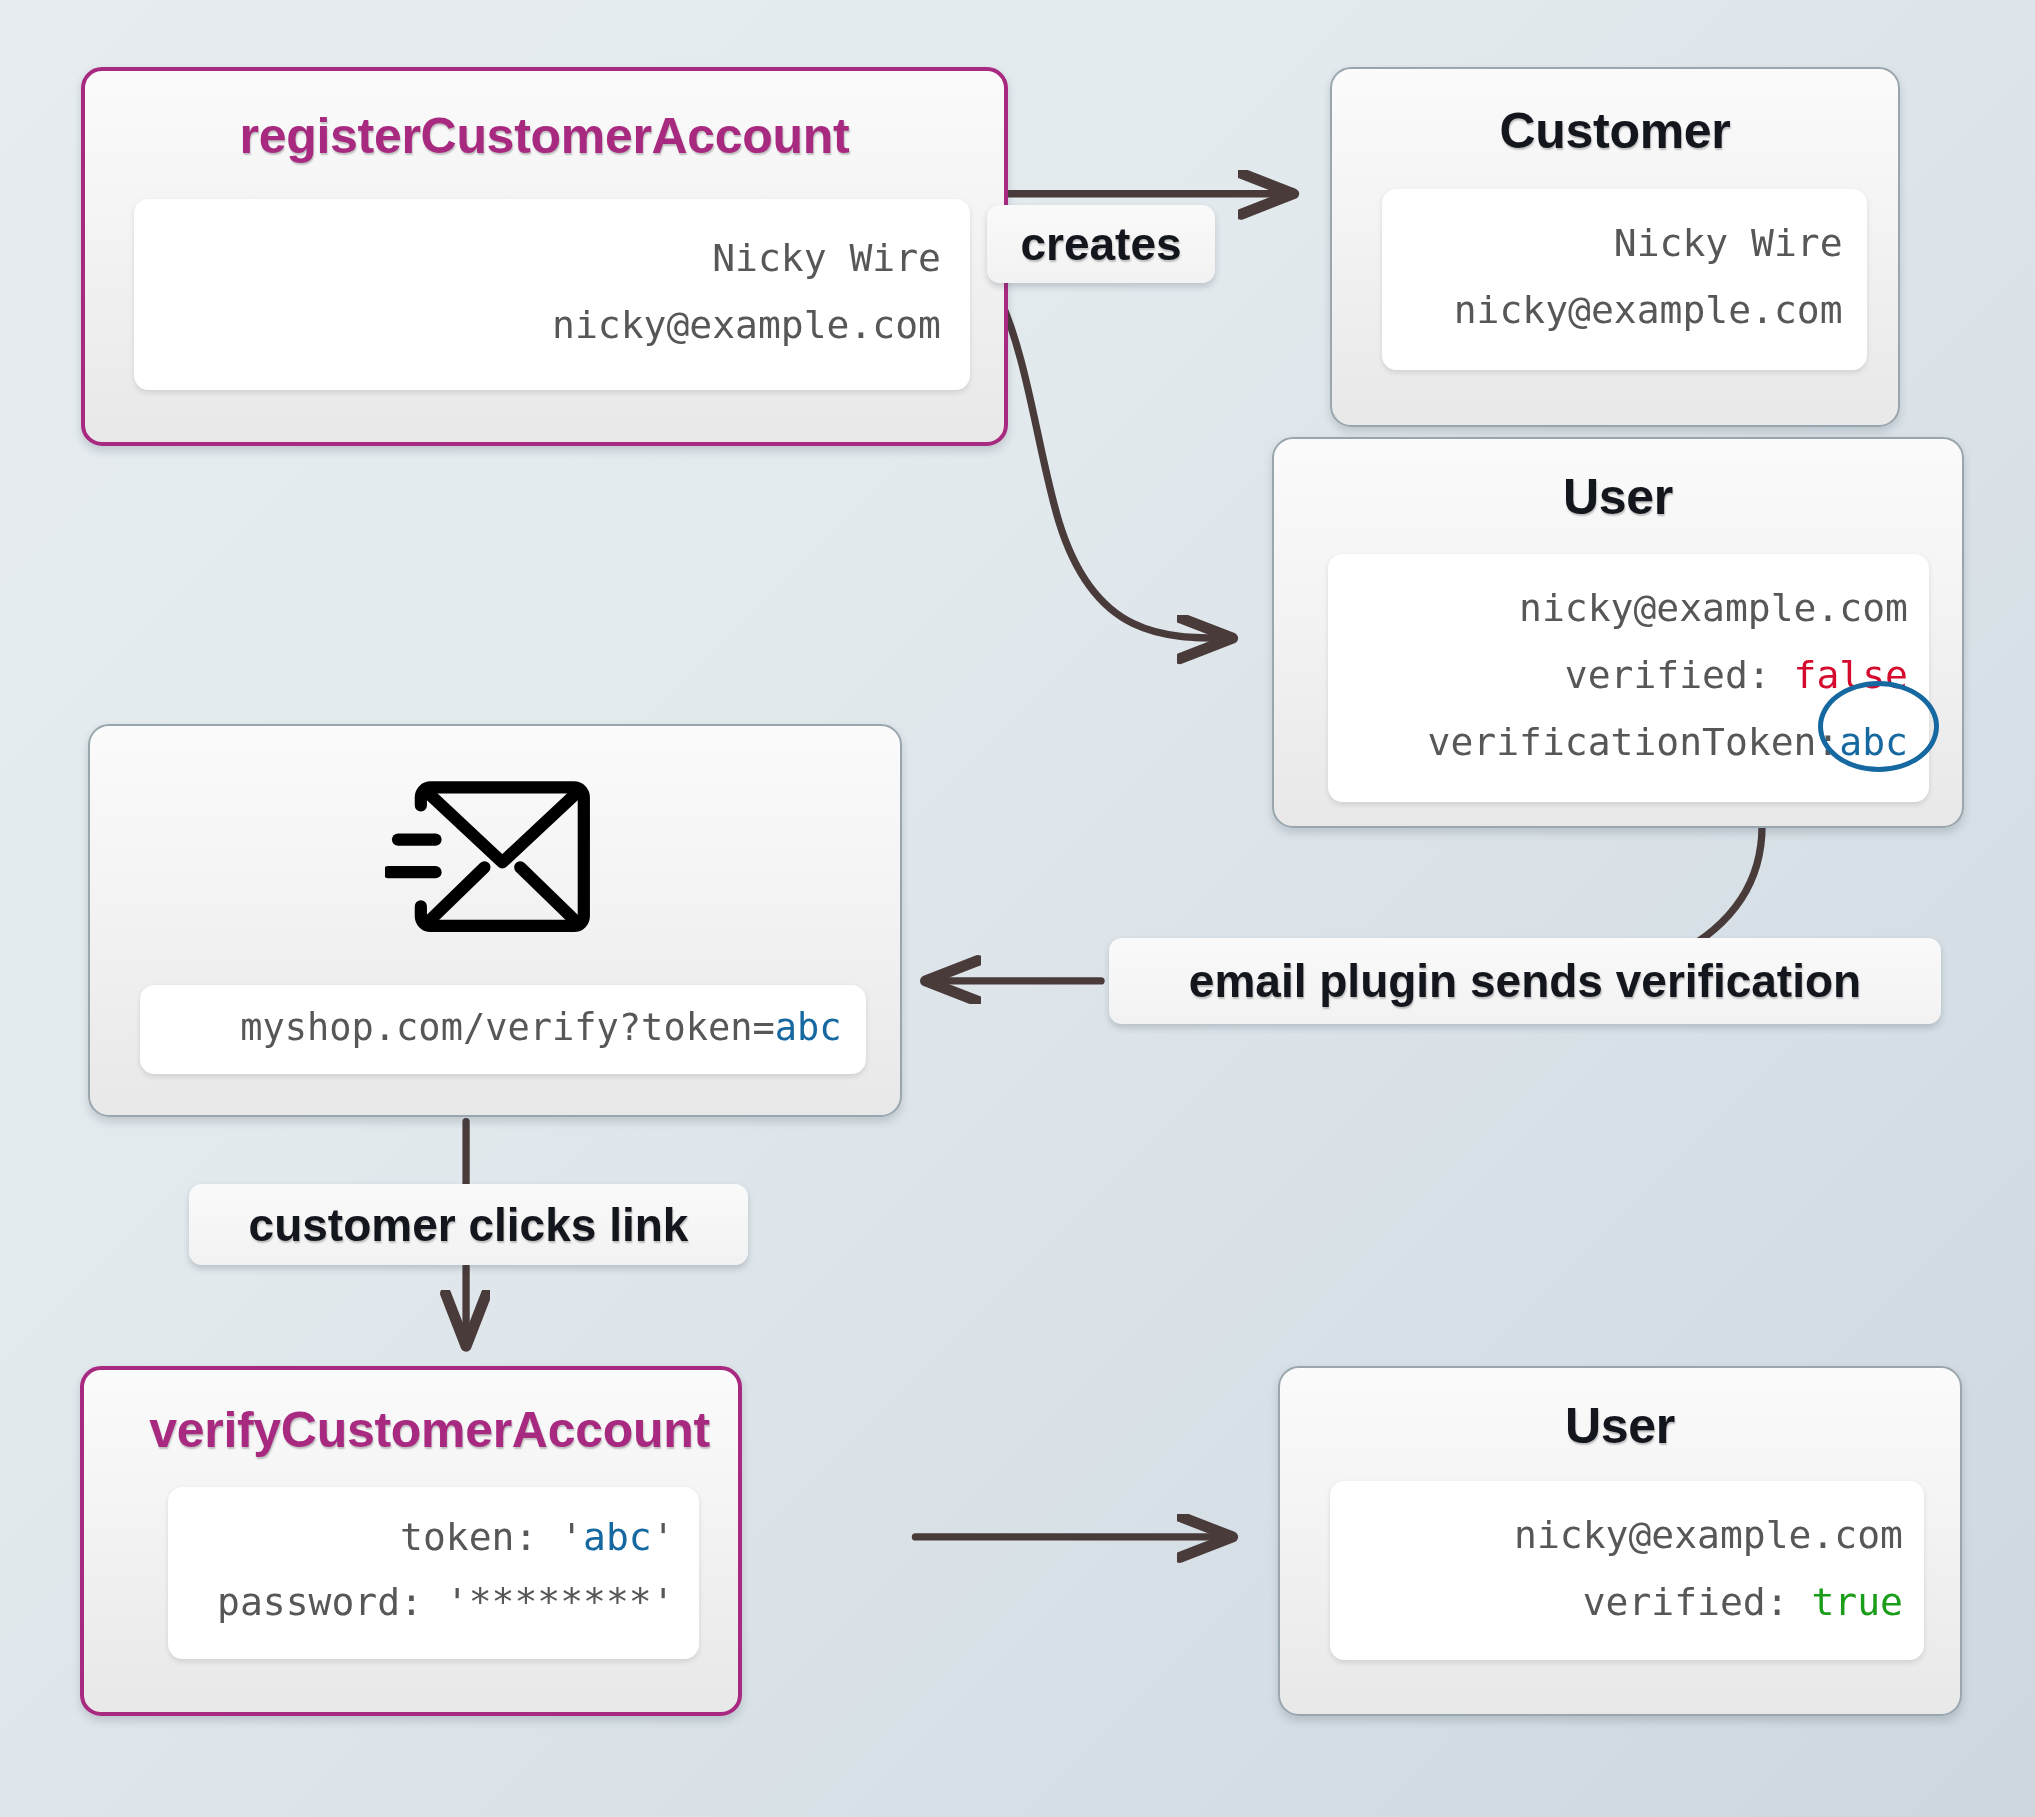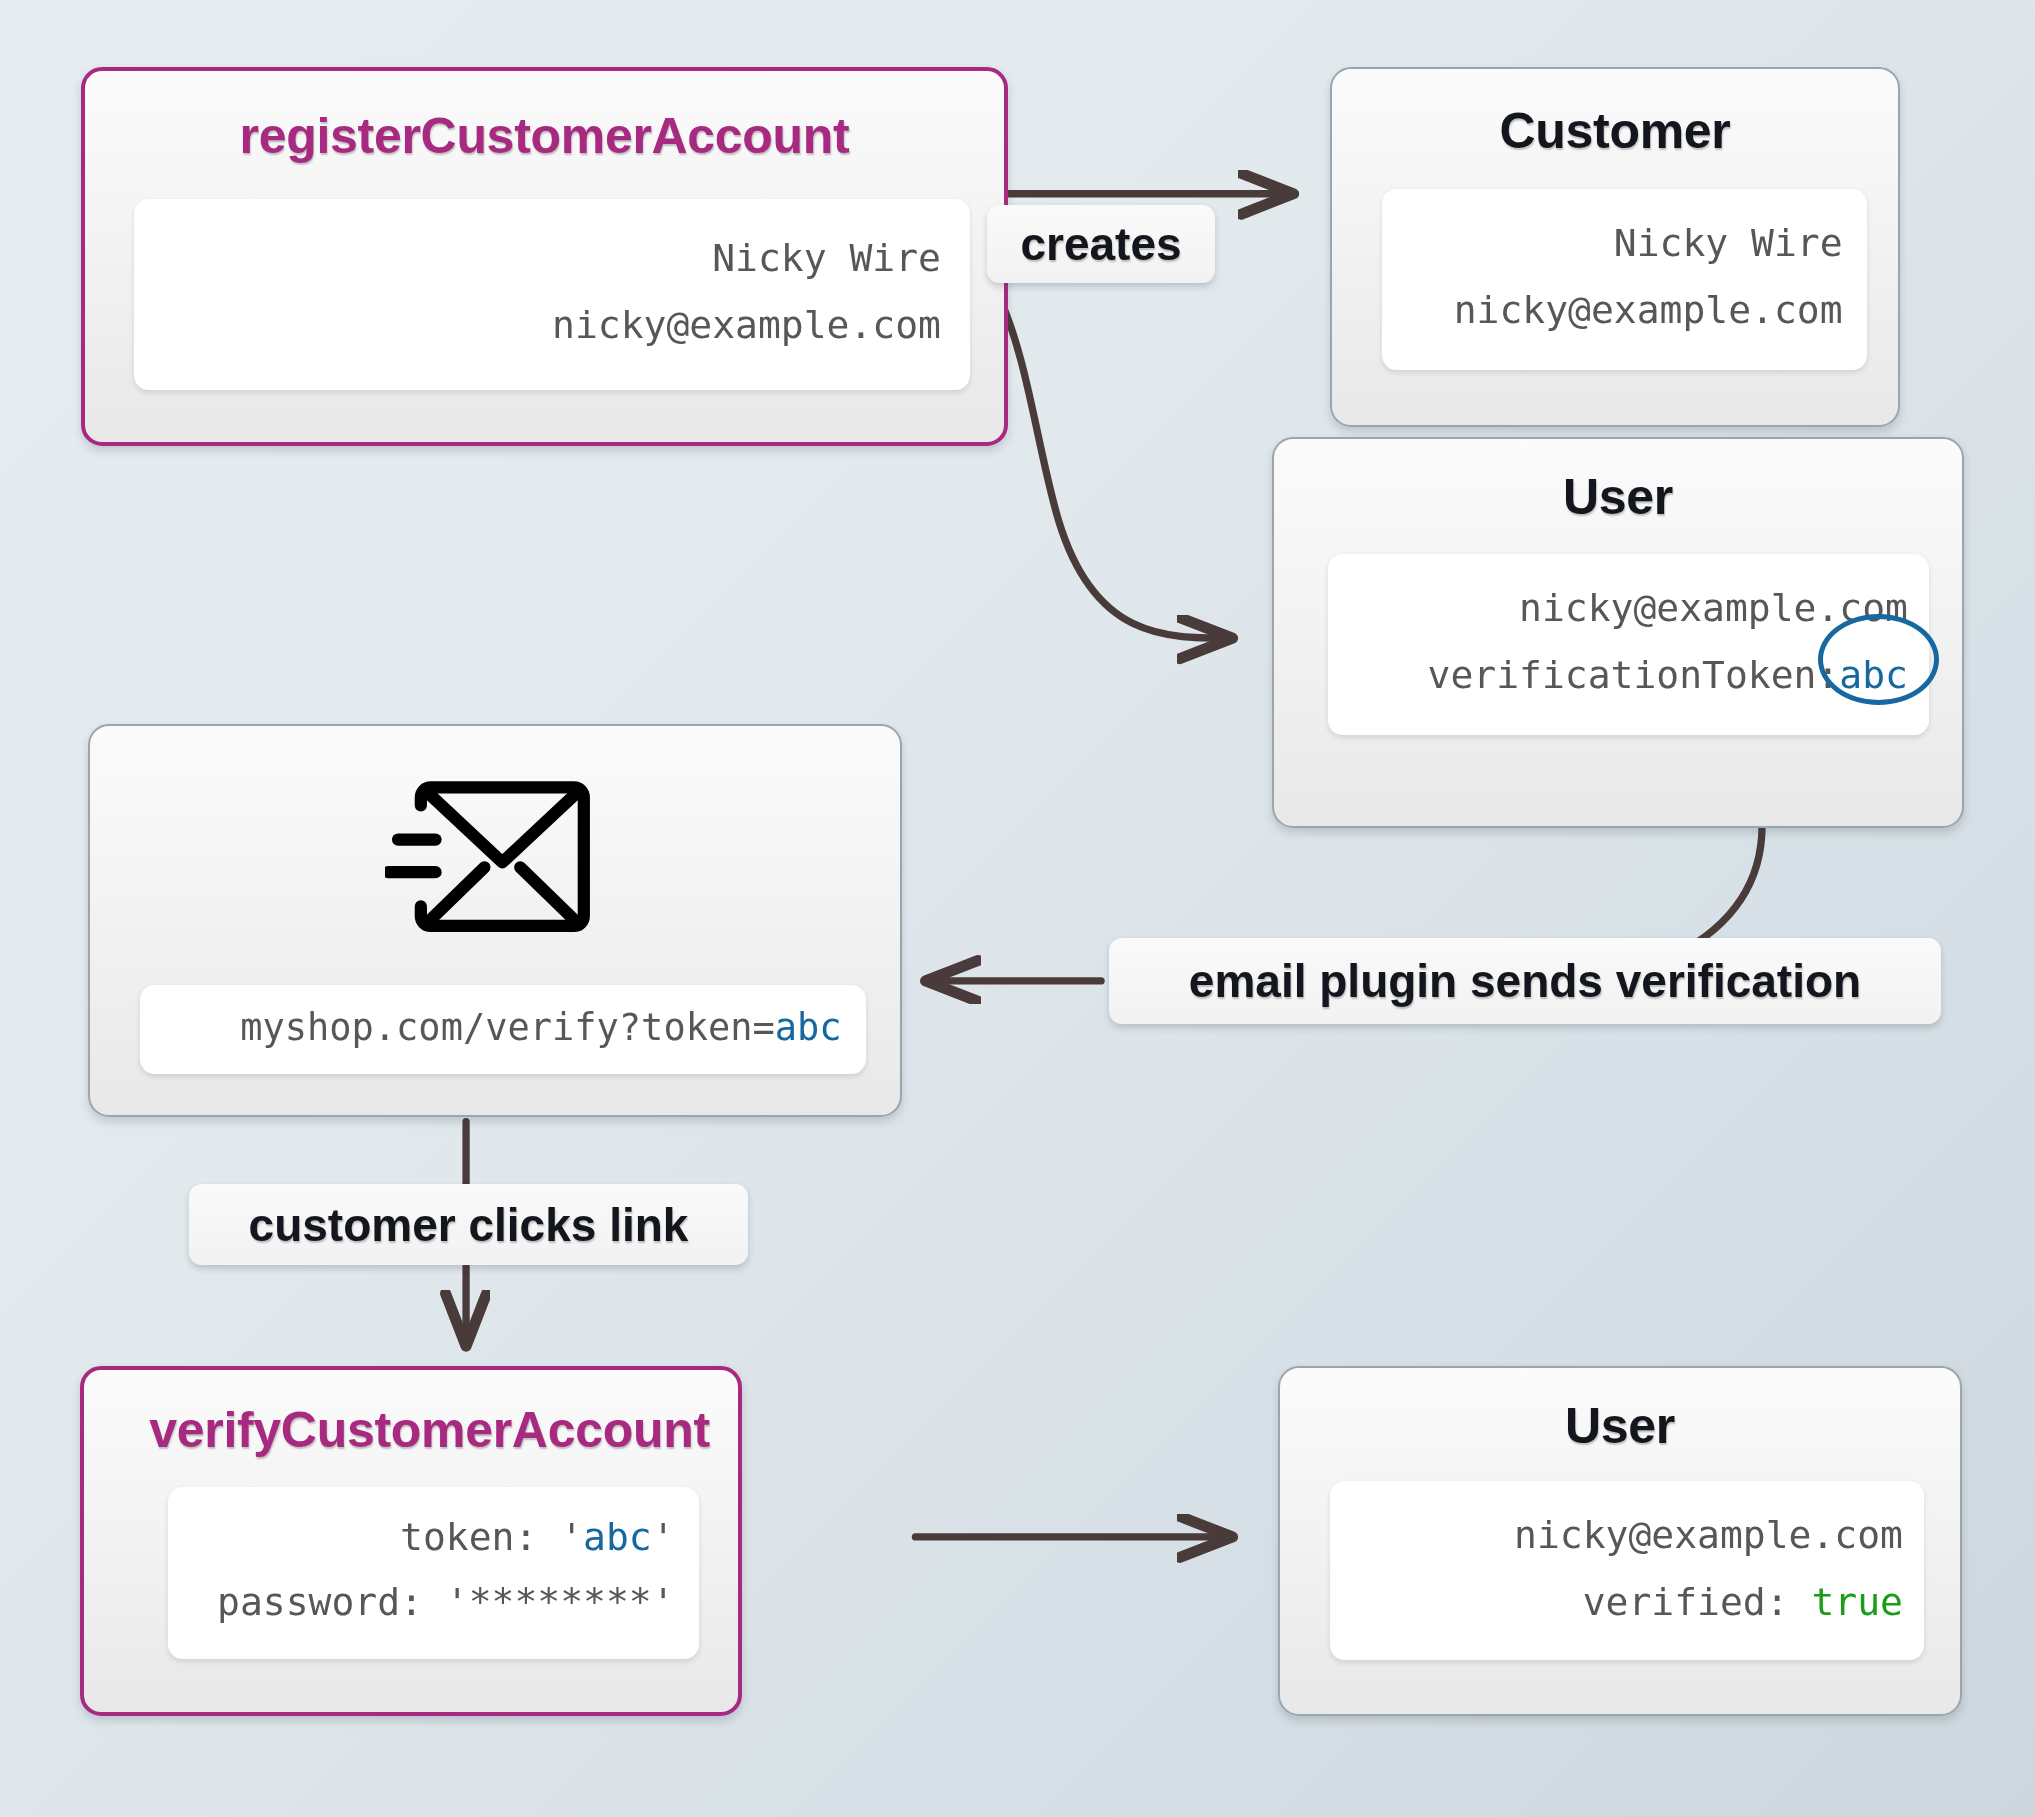--- a/index.html
+++ b/index.html
@@ -156,20 +156,21 @@
     <div class="panel">
       <div class="code">Nicky Wire</div>
       <div class="code">nicky@example.com</div>
     </div>
   </div>
 
   <div class="node plain" id="n-user-unverified">
     <div class="node-title dark">User</div>
     <div class="panel">
       <div class="code">nicky@example.com</div>
+      <div class="code"><span>verified: </span><span class="v-false">false</span></div>
       <div class="code"><span>verificationToken:</span><span class="token-circle"><span class="ring"></span><span class="txt">abc</span></span></div>
     </div>
   </div>
 
   <div class="node plain" id="n-email">
     <div class="envelope">
       <svg width="220" height="163" viewBox="0 0 270 200">
         <g fill="none" stroke="#000" stroke-width="15" stroke-linecap="round" stroke-linejoin="round">
           <path d="M44,36 L44,26 A12,12 0 0 1 56,14 L232,14 A12,12 0 0 1 244,26 L244,172 A12,12 0 0 1 232,184 L56,184 A12,12 0 0 1 44,172 L44,160"></path>
           <path d="M50,18 L144,106 L238,18"></path>

